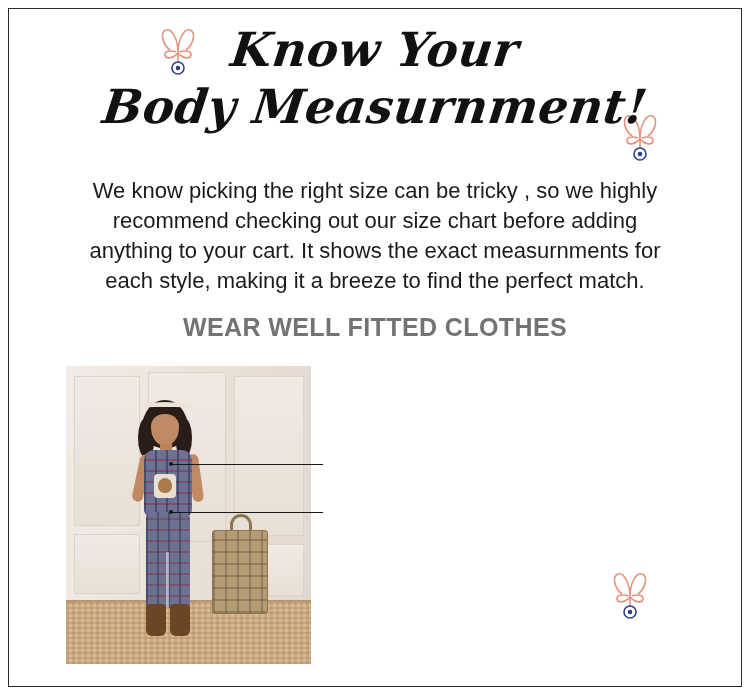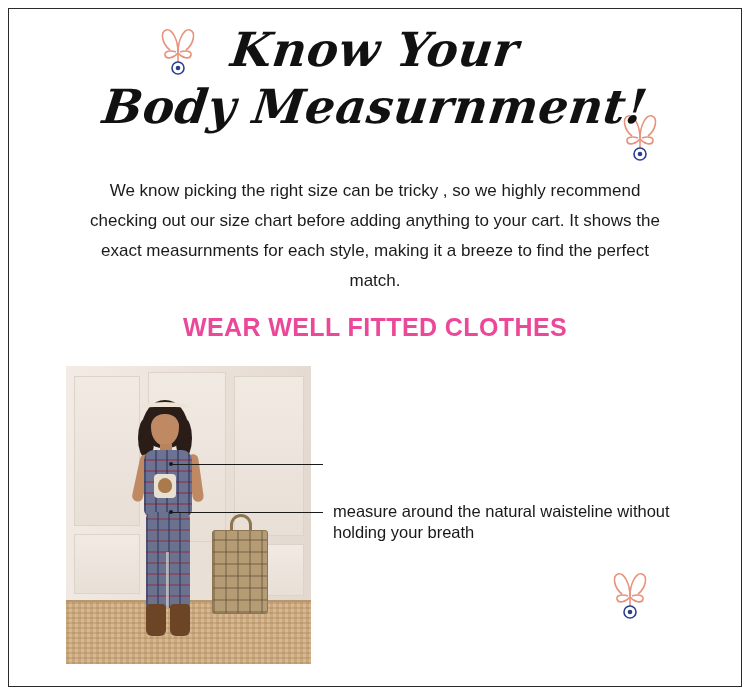--- a/index.html
+++ b/index.html
@@ -58,36 +58,36 @@
     transform: skewX(-7deg);
   }
 
   
   .intro {
     position: absolute;
     left: 88px;
     top: 176px;
     width: 574px;
     text-align: center;
-    font-size: 17px;
+    font-size: 22px;
     line-height: 30px;
     color: #1b1b1b;
   }
 
   
   .subheading {
     position: absolute;
     left: 0;
     top: 313px;
     width: 750px;
     text-align: center;
     font-size: 25px;
     font-weight: bold;
     letter-spacing: 0.4px;
-    color: #ec4899;
+    color: #737373;
   }
 
   
   .photo {
     position: absolute;
     left: 66px;
     top: 366px;
     width: 245px;
     height: 298px;
     overflow: hidden;
@@ -368,15 +368,14 @@
 
     <div class="bag-handle"></div>
     <div class="bag"></div>
   </div>
 
   <div class="leader-dot d1"></div>
   <div class="leader leader-1"></div>
   <div class="leader-dot d2"></div>
   <div class="leader leader-2"></div>
 
-  <div class="callout callout-2">measure around the natural waisteline without holding your breath</div>
 
 </div>
 
 </body></html>

